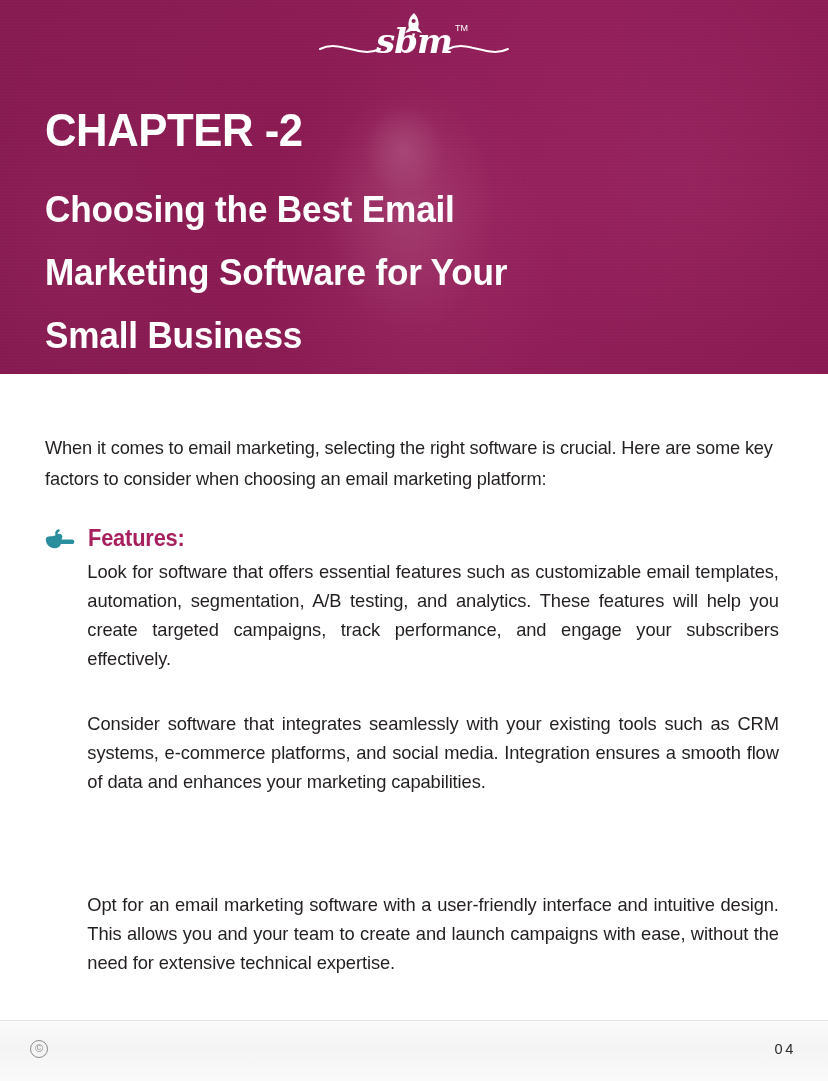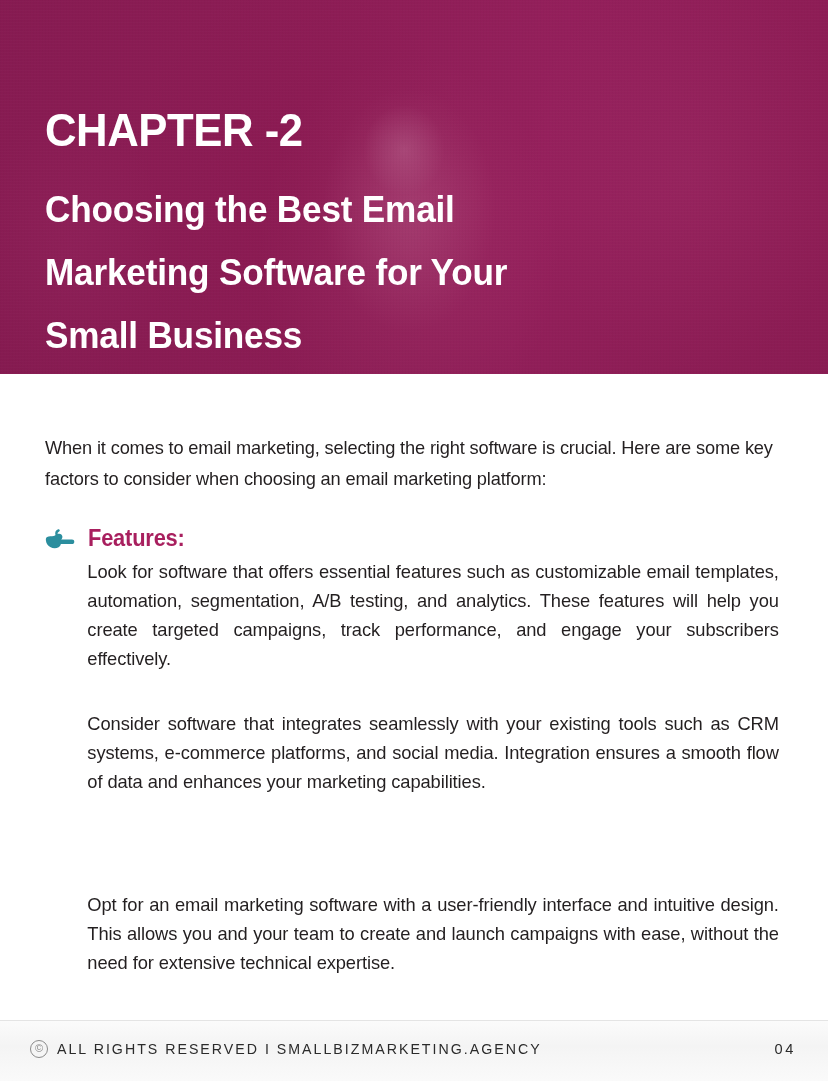--- a/index.html
+++ b/index.html
@@ -243,20 +243,39 @@
 <body>
 
 <div class="page">
 
   <div class="header">
     <div class="header-photo"></div>
     <div class="header-overlay"></div>
 
     <div class="header-inner">
 
+      <div class="logo">
+        <svg width="200" height="56" viewBox="0 0 200 56" aria-hidden="true">
+
+          <path d="M6 40 C 26 30, 46 50, 66 40" stroke="#ffffff" stroke-width="2" fill="none" stroke-linecap="round"></path>
+
+          <path d="M134 40 C 154 30, 174 50, 194 40" stroke="#ffffff" stroke-width="2" fill="none" stroke-linecap="round"></path>
+
+          <g>
+            <path d="M100 4 C 105 9, 106 16, 103 22 L 96 22 C 93 16, 94 9, 100 4 Z" fill="#ffffff"></path>
+            <circle cx="99.6" cy="12" r="2.1" fill="#8a1c54"></circle>
+            <path d="M95.5 18 L 91 24 L 96.4 22.6 Z" fill="#ffffff"></path>
+            <path d="M103.6 18 L 108 24 L 102.7 22.6 Z" fill="#ffffff"></path>
+            <path d="M98 24.5 L 101.2 24.5 L 99.6 29 Z" fill="#ffffff"></path>
+          </g>
+
+          <text x="100" y="44" text-anchor="middle" font-family="'DejaVu Serif', serif" font-size="34" font-style="italic" font-weight="700" fill="#ffffff" letter-spacing="-1">sbm</text>
+          <text x="141" y="22" font-family="'Liberation Sans', sans-serif" font-size="9" fill="#ffffff">TM</text>
+        </svg>
+      </div>
 
       <h1 class="chapter-title">CHAPTER -2</h1>
 
       <h2 class="chapter-sub">
         <span class="ln">Choosing the Best Email</span>
         <span class="ln">Marketing Software for Your</span>
         <span class="ln">Small Business</span>
       </h2>
 
     </div>
@@ -289,18 +308,17 @@
 
     <div class="section" id="sec-2">
       <p class="section-body">Opt for an email marketing software with a user-friendly interface and intuitive design. This allows you and your team to create and launch campaigns with ease, without the need for extensive technical expertise.</p>
     </div>
 
   </div>
 
   <div class="footer">
     <div class="footer-left">
       <span class="copy-icon">©</span>
-      <span class="footer-text">ALL RIGHTS RESERVED I SMALLBIZMARKETING.AGENCY</span>
     </div>
     <div class="footer-page">04</div>
   </div>
 
 </div>
 
 </body></html>

